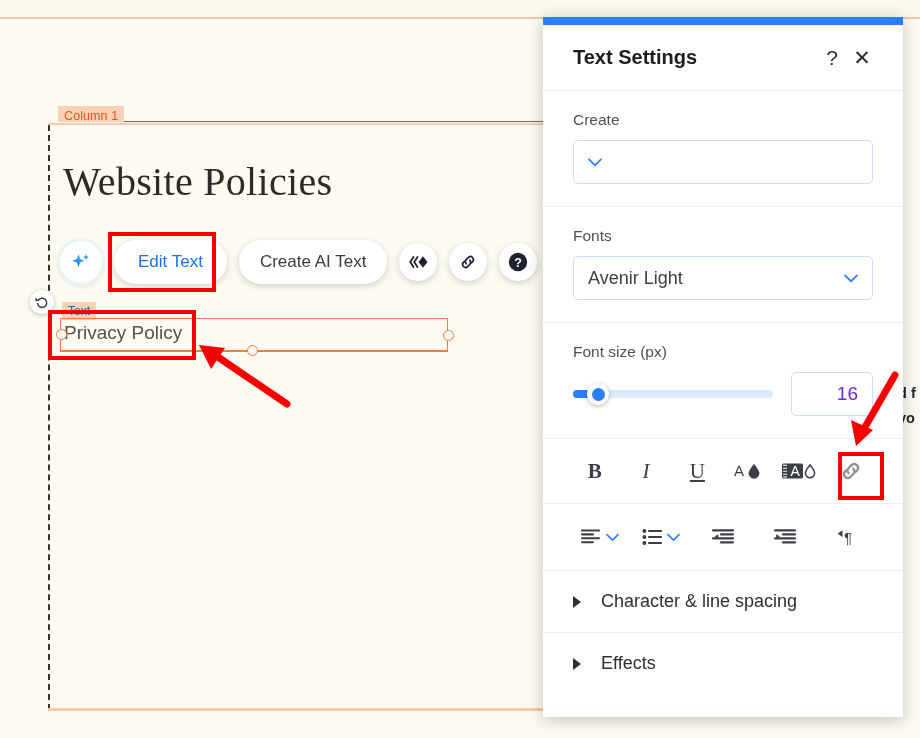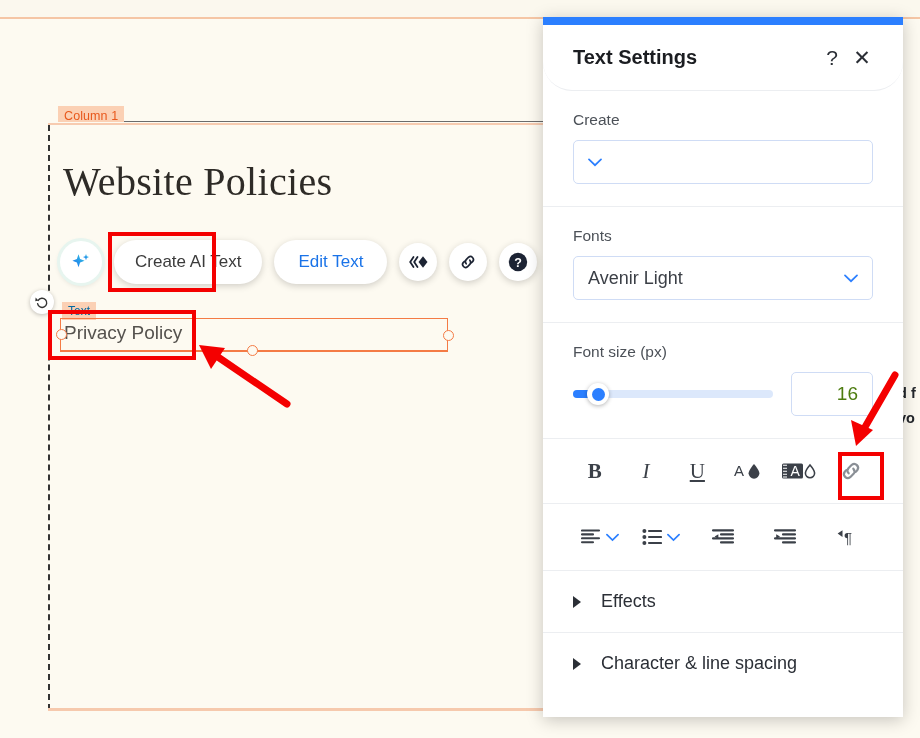--- a/index.html
+++ b/index.html
@@ -103,21 +103,21 @@
 
   
   #panel{
     position:absolute;left:543px;top:17px;width:360px;height:700px;
     background:#fff;box-shadow:0 3px 16px rgba(0,0,0,.22);
     overflow:hidden;
   }
   .panel-accent{height:8px;background:#2b7fff;}
   .panel-head{
     height:66px;display:flex;align-items:center;padding:0 26px 0 30px;
-    border-bottom:1px solid #eceef1;box-sizing:border-box;border-radius:29px;
+    border-bottom:1px solid #eceef1;box-sizing:border-box;
   }
   .panel-title{font-size:20px;font-weight:bold;color:#1b1d21;flex:1;}
   .head-btn{
     width:30px;height:30px;display:flex;align-items:center;justify-content:center;
     cursor:pointer;color:#2b2f36;font-size:21px;
   }
   .sect{padding:20px 30px 22px 30px;border-bottom:1px solid #eceef1;}
   .sect-label{font-size:15.5px;color:#4c5158;margin-bottom:11px;}
   .select{
     height:44px;border:1px solid #cfdcf5;border-radius:5px;
@@ -131,21 +131,21 @@
   .track{position:absolute;left:0;right:0;height:8px;border-radius:4px;background:#dce8fb;}
   .track-fill{position:absolute;left:0;width:20px;height:8px;border-radius:4px;background:#2b7fff;}
   .thumb{
     position:absolute;left:14px;width:22px;height:22px;border-radius:50%;background:#fff;
     box-shadow:0 1px 4px rgba(0,0,0,.3);display:flex;align-items:center;justify-content:center;cursor:pointer;
   }
   .thumb i{width:13px;height:13px;border-radius:50%;background:#2b7fff;display:block;}
   .size-input{
     width:82px;height:44px;border:1px solid #cfdcf5;border-radius:5px;
     display:flex;align-items:center;justify-content:flex-end;padding-right:14px;
-    box-sizing:border-box;font-size:19px;color:#4d7c0f;cursor:text;
+    box-sizing:border-box;font-size:19px;color:#6d28d9;cursor:text;
   }
 
   .tool-row{display:flex;align-items:center;height:62px;padding:0 26px;box-sizing:border-box;}
   .tool{flex:1;display:flex;align-items:center;justify-content:center;cursor:pointer;height:46px;}
   .tool-pair{display:flex;align-items:center;gap:5px;}
   .divider{height:1px;background:#eceef1;margin:0;}
 
   .accordion{
     height:62px;display:flex;align-items:center;padding:0 30px;box-sizing:border-box;
     border-top:1px solid #eceef1;cursor:pointer;
@@ -176,22 +176,22 @@
         <defs>
           <linearGradient id="spg" x1="0" y1="1" x2="1" y2="0">
             <stop offset="0" stop-color="#1a6ef0"></stop>
               <stop offset="1" stop-color="#36c8e0"></stop>
           </linearGradient>
         </defs>
         <path d="M9.5 4.2 L11.1 9.0 L15.6 10.7 L11.1 12.4 L9.5 17.2 L7.9 12.4 L3.4 10.7 L7.9 9.0 Z" fill="url(#spg)"></path>
         <path d="M17 4 L17.8 6.3 L20 7.1 L17.8 7.9 L17 10.2 L16.2 7.9 L14 7.1 L16.2 6.3 Z" fill="url(#spg)"></path>
       </svg>
     </div>
+    <button class="pill primary">Edit Text</button>
     <button class="pill">Create AI Text</button>
-    <button class="pill primary">Edit Text</button>
     <div class="circ">
       <svg width="22" height="16" viewBox="0 0 22 16" aria-hidden="true">
         <path d="M6.5 3 L3.2 8 L6.5 13" stroke="#1c2333" stroke-width="1.8" fill="none" stroke-linecap="round"></path>
         <path d="M10.5 3 L7.2 8 L10.5 13" stroke="#1c2333" stroke-width="1.8" fill="none" stroke-linecap="round"></path>
         <path d="M16 2.2 L20.5 8 L16 13.8 L11.5 8 Z" fill="#1c2333"></path>
       </svg>
     </div>
     <div class="circ">
       <svg width="20" height="20" viewBox="0 0 20 20" aria-hidden="true">
         <path d="M8.2 11.8 a3.2 3.2 0 0 1 0-4.2 l2.4-2.4 a3 3 0 0 1 4.2 4.2 l-1.3 1.3" stroke="#1c2333" stroke-width="1.7" fill="none" stroke-linecap="round"></path>
@@ -341,25 +341,25 @@
     <div class="tool">
       <svg width="20" height="18" viewBox="0 0 20 18" aria-hidden="true">
         <path d="M6.5 2.2 L1.6 5.6 L6.5 9" fill="#3b4048"></path>
         <text x="8" y="15" font-size="15" fill="#3b4048" font-family="Liberation Sans, sans-serif">¶</text>
       </svg>
     </div>
   </div>
 
   <div class="accordion">
     <span class="tri"></span>
-    <span class="acc-label">Effects</span>
+    <span class="acc-label">Character &amp; line spacing</span>
   </div>
   <div class="accordion">
     <span class="tri"></span>
-    <span class="acc-label">Character &amp; line spacing</span>
+    <span class="acc-label">Effects</span>
   </div>
 </div>
 
 <div class="anno-box anno-edit"></div>
 <div class="anno-box anno-priv"></div>
 <div class="anno-box anno-link"></div>
 
 <svg class="arrow-svg" aria-hidden="true">
   <g>
     <line x1="287" y1="404" x2="215" y2="355" stroke="#f40000" stroke-width="7" stroke-linecap="round"></line>

